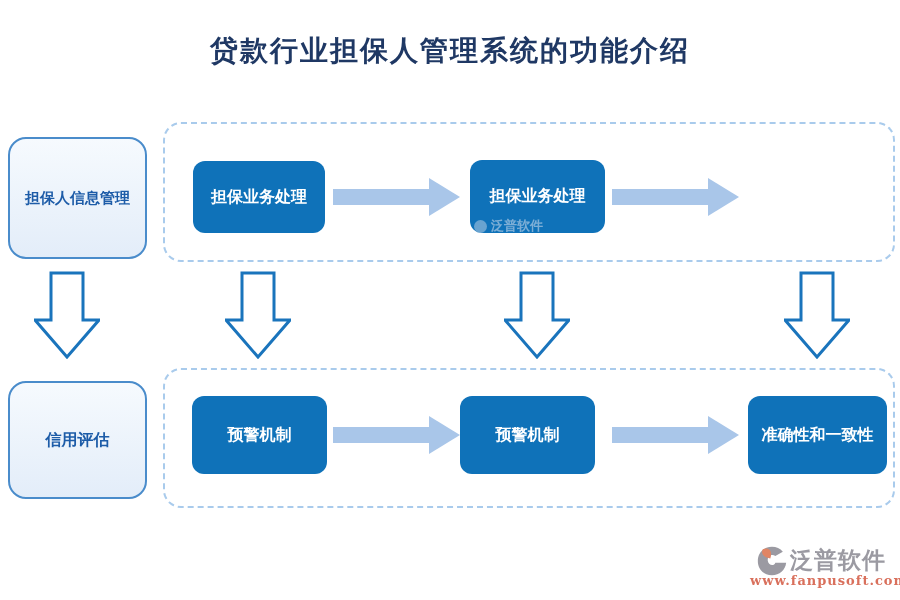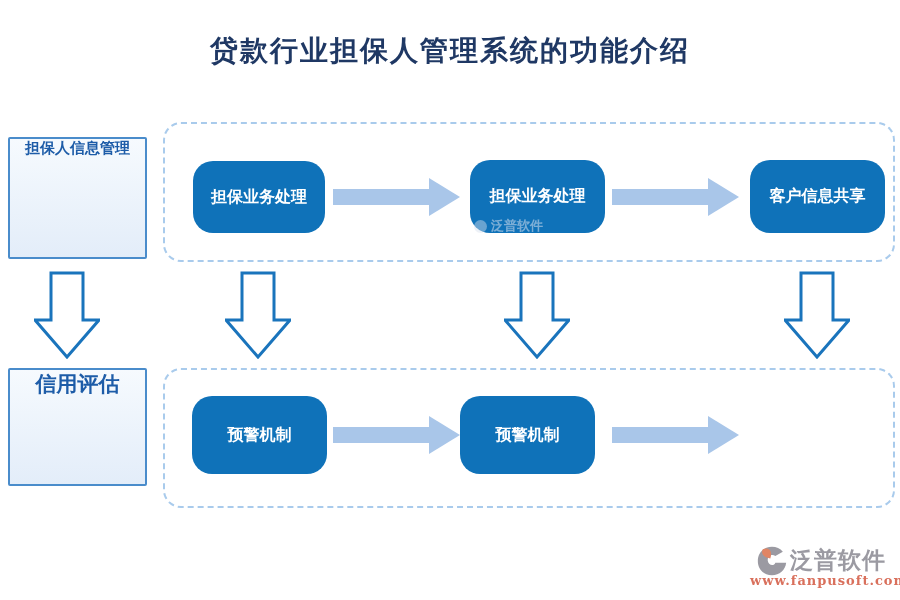--- a/index.html
+++ b/index.html
@@ -38,36 +38,37 @@
   }
   .panel-top    { top: 122px; }
   .panel-bottom { top: 368px; }
 
   
   .soft-box {
     position: absolute;
     left: 8px;
     width: 139px;
     border: 2px solid #4A8CCB;
-    border-radius: 2px;
+    border-radius: 18px;
     background: linear-gradient(180deg, #F6FAFE 0%, #E3EDF9 100%);
     color: #1D5CA8;
     font-weight: bold;
     display: flex;
+    align-items: center;
     justify-content: center;
     text-align: center;
   }
   .soft-box-1 { top: 137px; height: 122px; font-size: 15px; }
-  .soft-box-2 { top: 368px; height: 118px; font-size: 21px; }
+  .soft-box-2 { top: 381px; height: 118px; font-size: 16px; }
 
   
   .blue-box {
     position: absolute;
     background: #0F72B9;
-    border-radius: 20px;
+    border-radius: 12px;
     color: #ffffff;
     font-weight: bold;
     font-size: 16px;
     display: flex;
     align-items: center;
     justify-content: center;
     text-align: center;
   }
   .box-a { left: 193px; top: 161px; width: 132px; height: 72px; }
   .box-b { left: 470px; top: 160px; width: 135px; height: 73px; }
@@ -149,34 +150,34 @@
   <div class="soft-box soft-box-2">
     <span>信用评估</span>
   </div>
 
   <div class="blue-box box-a">
     <span>担保业务处理</span>
   </div>
   <div class="blue-box box-b">
     <span>担保业务处理</span>
   </div>
-  <div class="blue-box box-c">
-    <span>客户信息共享</span>
-  </div>
 
   <div class="watermark">
     <span class="wm-dot"></span>
     <span>泛普软件</span>
   </div>
 
   <div class="blue-box box-d">
     <span>预警机制</span>
   </div>
   <div class="blue-box box-e">
     <span>预警机制</span>
+  </div>
+  <div class="blue-box box-f">
+    <span>准确性和一致性</span>
   </div>
 
   <svg class="h-arrow h1a" viewBox="0 0 128 40">
     <rect x="0" y="12" width="98" height="16" fill="#A9C6E9"></rect>
     <polygon points="96,1 127,20 96,39" fill="#A9C6E9"></polygon>
   </svg>
   <svg class="h-arrow h1b" viewBox="0 0 128 40">
     <rect x="0" y="12" width="98" height="16" fill="#A9C6E9"></rect>
     <polygon points="96,1 127,20 96,39" fill="#A9C6E9"></polygon>
   </svg>

